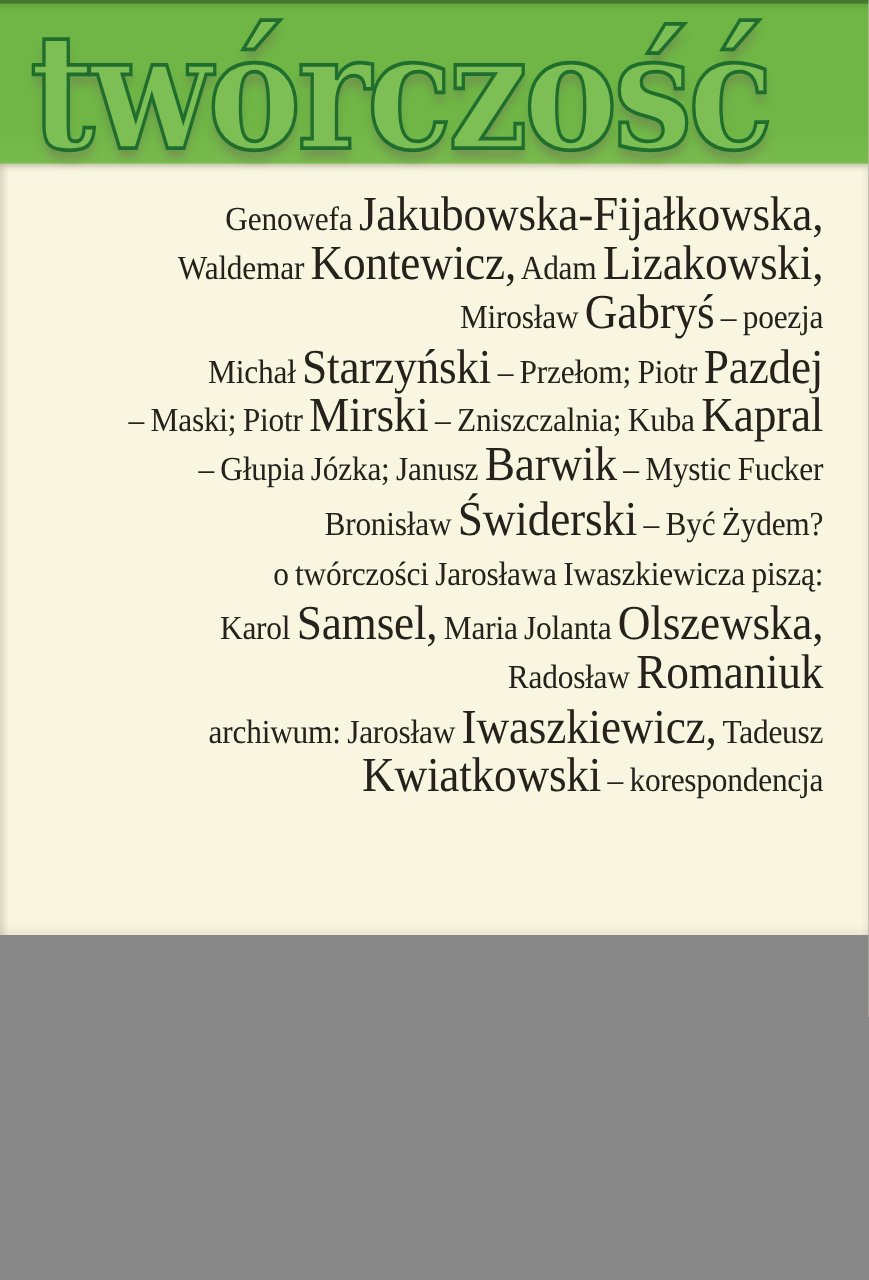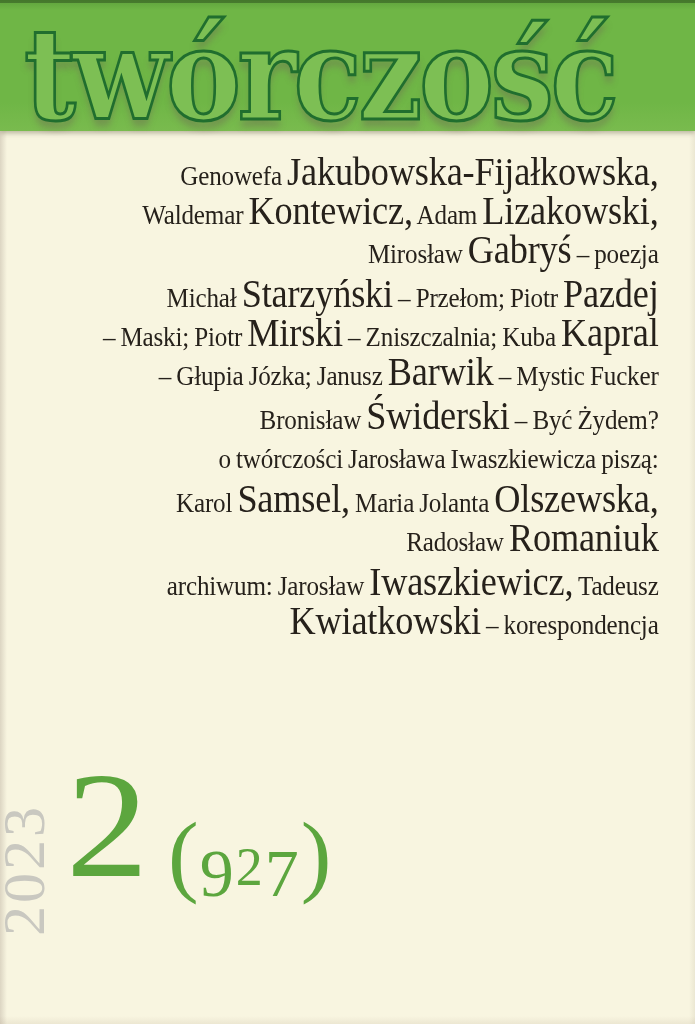--- a/index.html
+++ b/index.html
@@ -1,18 +1,18 @@
 <!DOCTYPE html>
 <html lang="pl" style="--band-green: #6fb646; --title-fill: #7dbf54; --title-outline: #206e2e; --accent-green: #5ca63e; --background-cream: #f8f5e0; --text-ink: #26211b; --year-gray: #c9c8c0;"><head>
 <meta charset="utf-8">
 <style>
   html,body{margin:0;padding:0;background:#888;}
   .cover{
     position:relative;
-    width:695px;height:1024px;
+    width:695px;height:748px;
     margin:0 auto;
     overflow:hidden;
     background:
       linear-gradient(90deg, rgba(120,100,90,.22) 0, rgba(120,100,90,0) 7px),
       linear-gradient(270deg, rgba(120,110,90,.10) 0, rgba(120,110,90,0) 6px),
       linear-gradient(0deg, rgba(150,130,110,.12) 0, rgba(150,130,110,0) 8px),
       var(--background-cream, #f8f5e0);
     font-family:"Liberation Serif", serif;
     color:var(--text-ink, #26211b);
   }

